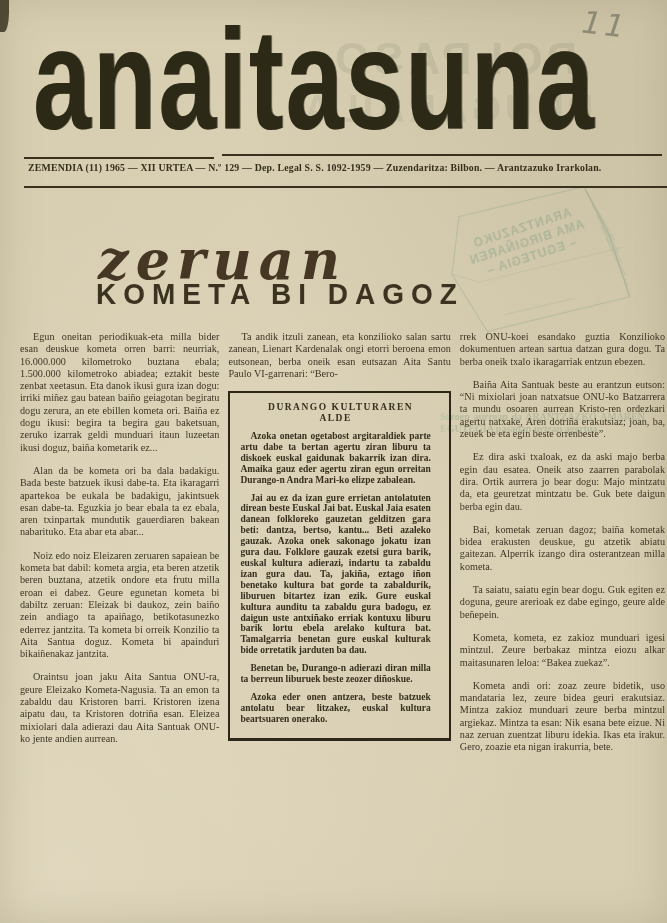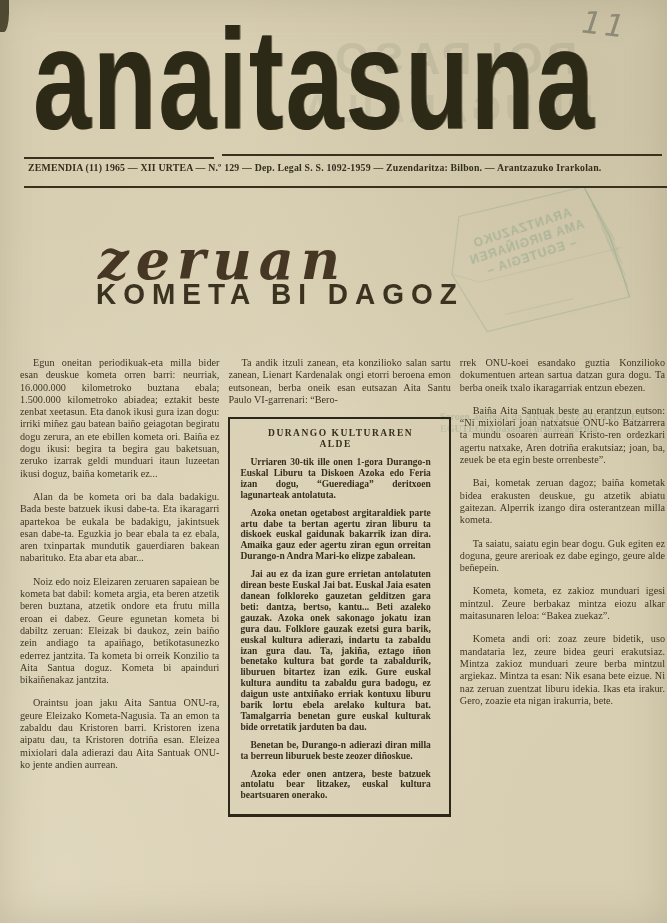--- a/index.html
+++ b/index.html
@@ -72,21 +72,21 @@
     font-size:54px;letter-spacing:7px;color:#453723;
   }
   .title-caps{
     position:absolute;left:96px;top:277px;
     font-family:"Liberation Sans",sans-serif;font-weight:bold;
     font-size:28px;letter-spacing:7px;color:#3b3220;
     transform:scaleY(1.08);transform-origin:left top;
   }
   .columns{
     position:absolute;left:20px;top:331px;width:645px;
-    display:flex;gap:9px;margin-top:26px;
+    display:flex;gap:9px;
   }
   .col{
     font-size:10.2px;line-height:12.3px;text-align:justify;color:#3d3524;
   }
   .col-1{width:208px;}
   .col-2{width:232px;}
   .col-3{width:214px;}
   .col p{margin:0 0 11px 0;text-indent:13px;}
   .col p.noindent{text-indent:0;}
   .box{
@@ -153,31 +153,31 @@
       <p>Egun oneitan periodikuak-eta milla bider esan deuskue kometa orren barri: neurriak, 16.000.000 kilometroko buztana ebala; 1.500.000 kilometroko abiadea; eztakit beste zenbat xeetasun. Eta danok ikusi gura izan dogu: irriki miñez gau batean baiño geiagotan begiratu dogu zerura, an ete ebillen kometa ori. Baiña ez dogu ikusi: begira ta begira gau baketsuan, zeruko izarrak geldi munduari itaun luzeetan ikusi doguz, baiña kometarik ez...</p>
       <p>Alan da be kometa ori ba dala badakigu. Bada beste batzuek ikusi dabe-ta. Eta ikaragarri apartekoa be eukala be badakigu, jakintsuek esan dabe-ta. Eguzkia jo bear ebala ta ez ebala, aren txinpartak mundutik gauerdiaren bakean nabarituko. Eta abar eta abar...</p>
       <p>Noiz edo noiz Eleizaren zeruaren sapaiean be kometa bat dabil: kometa argia, eta beren atzetik beren buztana, atzetik ondore eta frutu milla eroan ei dabez. Geure egunetan kometa bi dabiltz zeruan: Eleizak bi daukoz, zein baiño zein andiago ta apaiñago, betikotasunezko ederrez jantzita. Ta kometa bi orreik Konzilio ta Aita Santua doguz. Kometa bi apainduri bikaiñenakaz jantzita.</p>
       <p>Oraintsu joan jaku Aita Santua ONU-ra, geure Eleizako Kometa-Nagusia. Ta an emon ta zabaldu dau Kristoren barri. Kristoren izena aipatu dau, ta Kristoren dotriña esan. Eleizea mixiolari dala adierazi dau Aita Santuak ONU-ko jente andien aurrean.</p>
     </div>
 
     <div class="col col-2">
       <p>Ta andik itzuli zanean, eta konzilioko salan sartu zanean, Lienart Kardenalak ongi etorri beroena emon eutsonean, berba oneik esan eutsazan Aita Santu Paulo VI-garrenari: “Bero-</p>
       <div class="box">
         <p class="box-title">DURANGO KULTURAREN ALDE</p>
-        <p>Urriaren 30-tik ille onen 1-gora Durango-n Euskal Liburu ta Diskoen Azoka edo Feria izan dogu, “Guerediaga” deritxoen lagunarteak antolatuta.</p>
         <p>Azoka onetan ogetabost argitaraldiek parte artu dabe ta bertan agertu ziran liburu ta diskoek euskal gaidunak bakarrik izan dira. Amaika gauz eder agertu ziran egun orreitan Durango-n Andra Mari-ko elizpe zabalean.</p>
         <p>Jai au ez da izan gure errietan antolatuten direan beste Euskal Jai bat. Euskal Jaia esaten danean folkloreko gauzetan gelditzen gara beti: dantza, bertso, kantu... Beti azaleko gauzak. Azoka onek sakonago jokatu izan gura dau. Folklore gauzak ezetsi gura barik, euskal kultura adierazi, indartu ta zabaldu izan gura dau. Ta, jakiña, eztago iñon benetako kultura bat gorde ta zabaldurik, liburuen bitartez izan ezik. Gure euskal kultura aunditu ta zabaldu gura badogu, ez daigun uste antxiñako erriak kontuxu liburu barik lortu ebela arelako kultura bat. Tamalgarria benetan gure euskal kulturak bide orretatik jarduten ba dau.</p>
         <p>Benetan be, Durango-n adierazi diran milla ta berreun liburuek beste zeozer diñoskue.</p>
         <p>Azoka eder onen antzera, beste batzuek antolatu bear litzakez, euskal kultura beartsuaren onerako.</p>
       </div>
     </div>
 
     <div class="col col-3">
       <p class="noindent">rrek ONU-koei esandako guztia Konzilioko dokumentuen artean sartua datzan gura dogu. Ta berba oneik txalo ikaragarriak entzun ebezen.</p>
       <p>Baiña Aita Santuak beste au erantzun eutson: “Ni mixiolari joan natxatsue ONU-ko Batzarrera ta mundu osoaren aurrean Kristo-ren ordezkari agertu natxake, Aren dotriña erakutsiaz; joan, ba, zeuek be eta egin beste orrenbeste”.</p>
+      <p>Ez dira aski txaloak, ez da aski majo berba egin dau esatea. Oneik atso zaarren parabolak dira. Ortik aurrera jo bear dogu: Majo mintzatu da, eta geuretzat mintzatu be. Guk bete daigun berba egin dau.</p>
       <p>Bai, kometak zeruan dagoz; baiña kometak bidea erakusten deuskue, gu atzetik abiatu gaitezan. Alperrik izango dira osterantzean milla kometa.</p>
       <p>Ta saiatu, saiatu egin bear dogu. Guk egiten ez doguna, geure arerioak ez dabe egingo, geure alde beñepein.</p>
       <p>Kometa, kometa, ez zakioz munduari igesi mintzul. Zeure berbakaz mintza eiozu alkar maitasunaren leloa: “Bakea zuekaz”.</p>
       <p>Kometa andi ori: zoaz zeure bidetik, uso mandataria lez, zeure bidea geuri erakutsiaz. Mintza zakioz munduari zeure berba mintzul argiekaz. Mintza ta esan: Nik esana bete eizue. Ni naz zeruan zuentzat liburu idekia. Ikas eta irakur. Gero, zoazie eta nigan irakurria, bete.</p>
     </div>
 
   </div>
 </div>
 
 </body></html>

